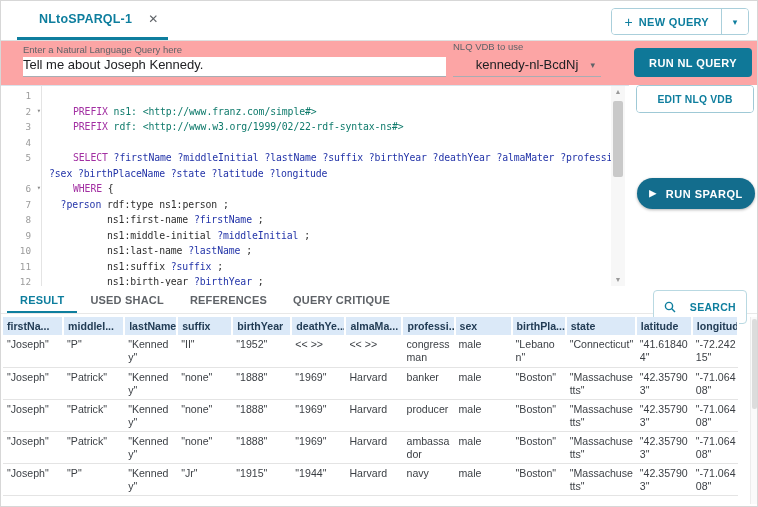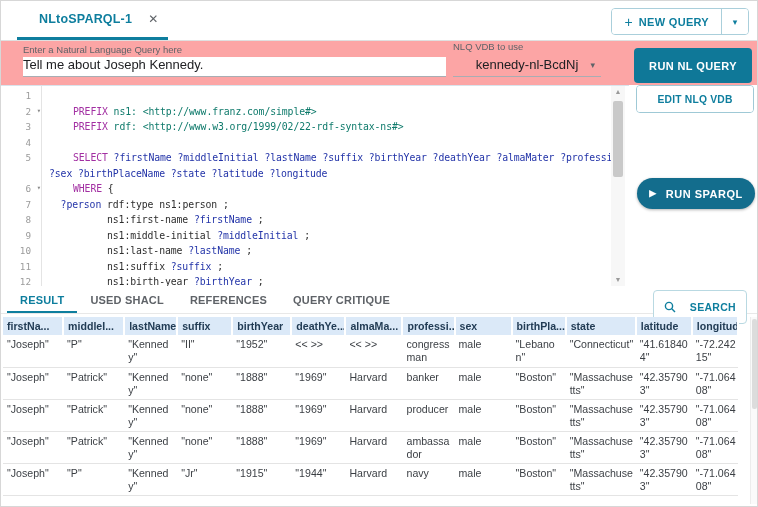--- a/index.html
+++ b/index.html
@@ -21,21 +21,21 @@
   .nq-caret{width:26px;background:#fff;border:0;color:var(--accent);font-size:9px;cursor:pointer;}
 
   
   .qrow{position:absolute;top:40px;left:0;width:100%;height:44px;background:#fca5a5;}
   .qlabel{position:absolute;left:22px;top:3px;font-size:9.5px;color:#5f6368;}
   .nl-input{position:absolute;left:22px;top:16px;width:423px;border:none;border-bottom:1px solid #a8adb3;font-size:13px;color:#202124;padding:0 0 4px 0;outline:none;font-family:inherit;background:#fff;}
   .vdb-label{position:absolute;left:452px;top:0;font-size:9.5px;color:#5f6368;text-align:right;}
   .vdb-select{position:absolute;left:452px;top:12px;width:148px;border-bottom:1px solid #a8adb3;height:24px;display:flex;align-items:center;justify-content:center;cursor:pointer;}
   .vdb-value{font-size:13px;color:#202124;}
   .vdb-caret{position:absolute;right:6px;color:#5f6368;font-size:9px;}
-  .run-nl{position:absolute;left:633px;top:7px;width:118px;height:35px;background:var(--run-nl-bg);color:#fff;border:none;border-radius:4px;font-size:11px;font-weight:bold;letter-spacing:.4px;cursor:pointer;font-family:inherit;}
+  .run-nl{position:absolute;left:633px;top:7px;width:118px;height:29px;background:var(--run-nl-bg);color:#fff;border:none;border-radius:4px;font-size:11px;font-weight:bold;letter-spacing:.4px;cursor:pointer;font-family:inherit;}
 
   
   .editor{position:absolute;top:84px;left:0;width:628px;height:201px;border-top:1px solid #d9e4ec;background:#fff;overflow:hidden;display:flex;}
   .gutter{width:41px;border-right:1px solid #e4e4e4;padding-top:2px;flex:none;}
   .gut-row{height:15.5px;font-family:"DejaVu Sans Mono",monospace;font-size:9.3px;line-height:15.5px;color:#9b9b9b;text-align:right;padding-right:10px;position:relative;}
   .fold{position:absolute;right:0;top:0;font-size:7px;color:#8a8a8a;line-height:15.5px;cursor:pointer;}
   .code{flex:1;padding:2px 0 0 7px;white-space:pre;overflow:hidden;cursor:text;}
   .code-row{height:15.5px;font-family:"DejaVu Sans Mono",monospace;font-size:9.8px;line-height:15.5px;color:#2d2d2d;letter-spacing:-0.1px;}
   .tk-k{color:var(--kw);margin-left:24px;} .tk-u{color:var(--url);} .tk-a{color:var(--url);} .tk-v{color:var(--var);} .tk-p{color:#2d2d2d;}
   .vscroll{position:absolute;top:85px;left:610px;width:14px;height:200px;background:#f7f7f7;}

